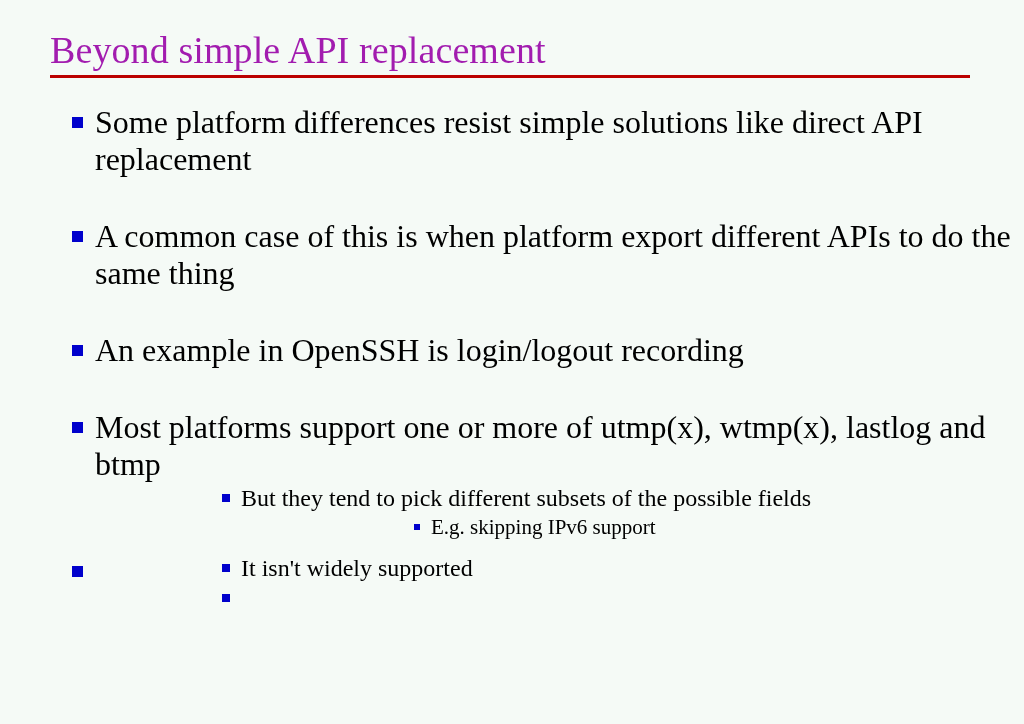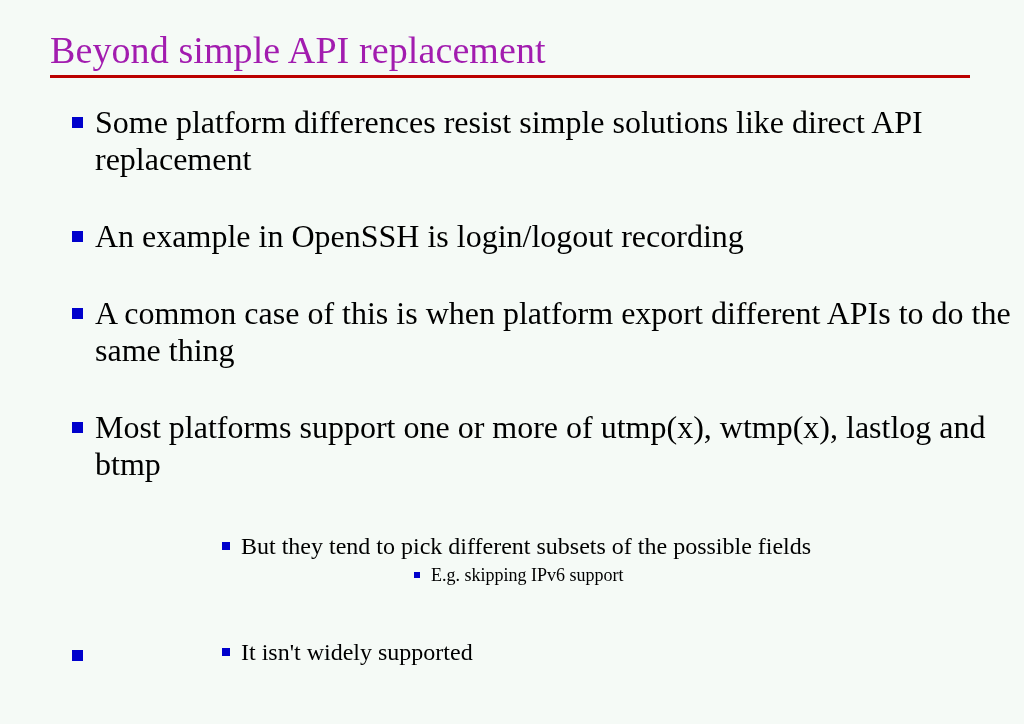--- a/index.html
+++ b/index.html
@@ -85,35 +85,34 @@
     width: 11px;
     height: 11px;
     background: #0000cc;
   }
 
   
   li.l2 {
     padding-left: 146px;
     font-size: 24px;
     line-height: 30px;
-    margin-top: 48px;
   }
   li.l2 > .bullet {
     position: absolute;
     left: 127px;
     top: 11px;
     width: 8px;
     height: 8px;
     background: #0000cc;
   }
 
   
   li.l3 {
     padding-left: 190px;
-    font-size: 18px;
+    font-size: 21px;
     line-height: 28px;
   }
   li.l3 > .bullet {
     position: absolute;
     left: 173px;
     top: 11px;
     width: 6px;
     height: 6px;
     background: #0000cc;
   }
@@ -140,26 +139,26 @@
   <div class="body-block">
     <ul class="lvl1">
 
       <li class="item l1">
         <span class="bullet"></span>
         <span class="text">Some platform differences resist simple solutions like direct API replacement</span>
       </li>
 
       <li class="item l1">
         <span class="bullet"></span>
-        <span class="text">An example in OpenSSH is login/logout recording</span>
+        <span class="text">A common case of this is when platform export different APIs to do the same thing</span>
       </li>
 
       <li class="item l1">
         <span class="bullet"></span>
-        <span class="text">A common case of this is when platform export different APIs to do the same thing</span>
+        <span class="text">An example in OpenSSH is login/logout recording</span>
       </li>
 
       <li class="item l1" style="margin-bottom:12px;">
         <span class="bullet"></span>
         <span class="text">Most platforms support one or more of utmp(x), wtmp(x), lastlog and btmp</span>
 
         <ul class="lvl2 sub-group">
           <li class="item l2">
             <span class="bullet"></span>
             <span class="text">But they tend to pick different subsets of the possible fields</span>

